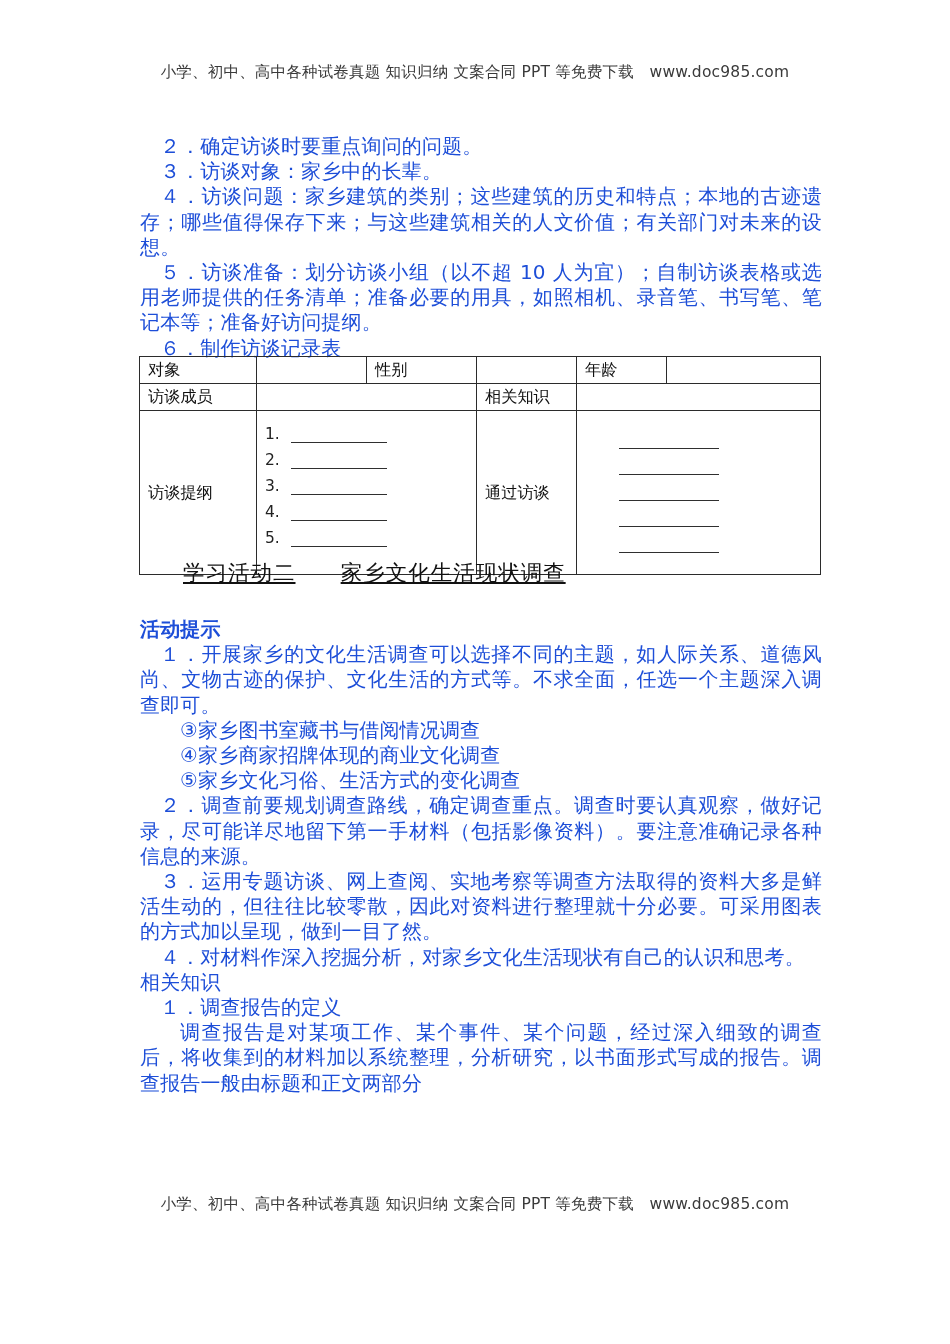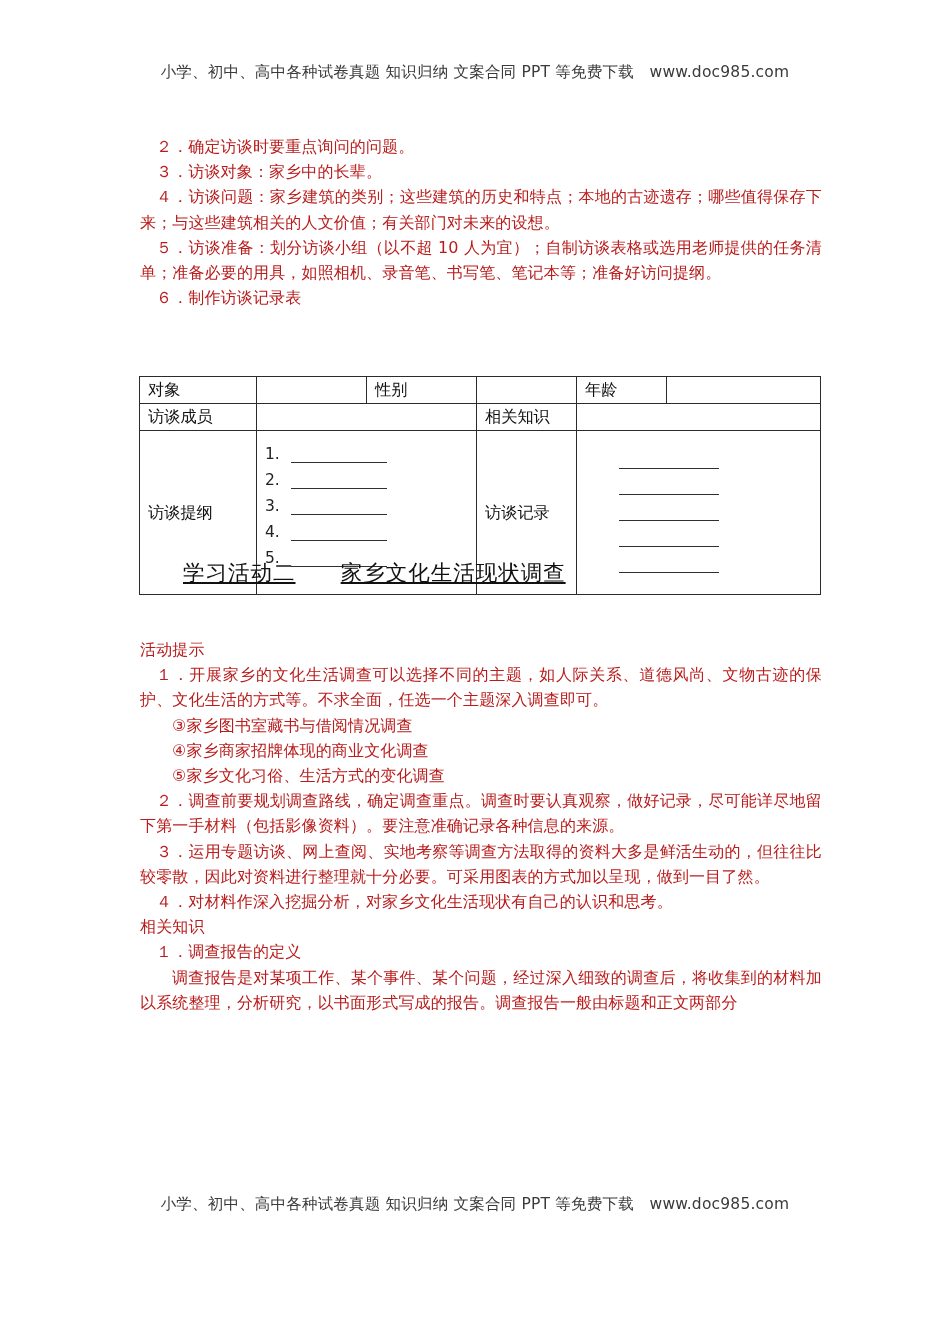--- a/index.html
+++ b/index.html
@@ -51,31 +51,31 @@
   
   .body-area {
     position: absolute;
     left: 140px;
     top: 134px;
     width: 682px;
   }
 
   p.para {
     margin: 0;
-    font-size: 16px;
+    font-size: 20px;
     line-height: 25.2px;
     text-align: justify;
     text-justify: inter-ideograph;
-    color: #b91c1c;
+    color: #1d4ed8;
     letter-spacing: 0.15px;
   }
   p.indent2 { text-indent: 2em; }
   p.indent1 { text-indent: 1em; }
   p.noindent { text-indent: 0; }
-  p.bold { font-weight: normal; margin-top: 20px; }
+  p.bold { font-weight: bold; }
 
   
   .section-heading {
     position: absolute;
     left: 140px;
     top: 556px;
     width: 682px;
     font-size: 21.5px;
     line-height: 34px;
     letter-spacing: 1px;
@@ -83,21 +83,21 @@
     text-indent: 2em;
     white-space: nowrap;
     text-decoration: underline;
   }
   .section-heading .gap { display: inline-block; width: 2.1em; }
 
   
   .record-table {
     position: absolute;
     left: 139px;
-    top: 376px;
+    top: 356px;
     width: 681px;
     border-collapse: collapse;
     table-layout: fixed;
   }
   .record-table td {
     border: 1px solid #2b2b2b;
     font-size: 16.2px;
     line-height: 22px;
     padding: 2px 6px 2px 8px;
     vertical-align: top;
@@ -199,21 +199,21 @@
           <li>
                 <span class="idx">4.</span>
                 <span class="rule"></span>
               </li>
           <li>
                 <span class="idx">5.</span>
                 <span class="rule"></span>
               </li>
         </ul>
       </td>
-      <td class="tall">访谈记录</td>
+      <td class="tall">通过访谈</td>
       <td class="tall" colspan="2" style="vertical-align:top;">
         <div class="rule-stack">
           <div class="rule"></div>
           <div class="rule"></div>
           <div class="rule"></div>
           <div class="rule"></div>
           <div class="rule"></div>
         </div>
       </td>
     </tr>

